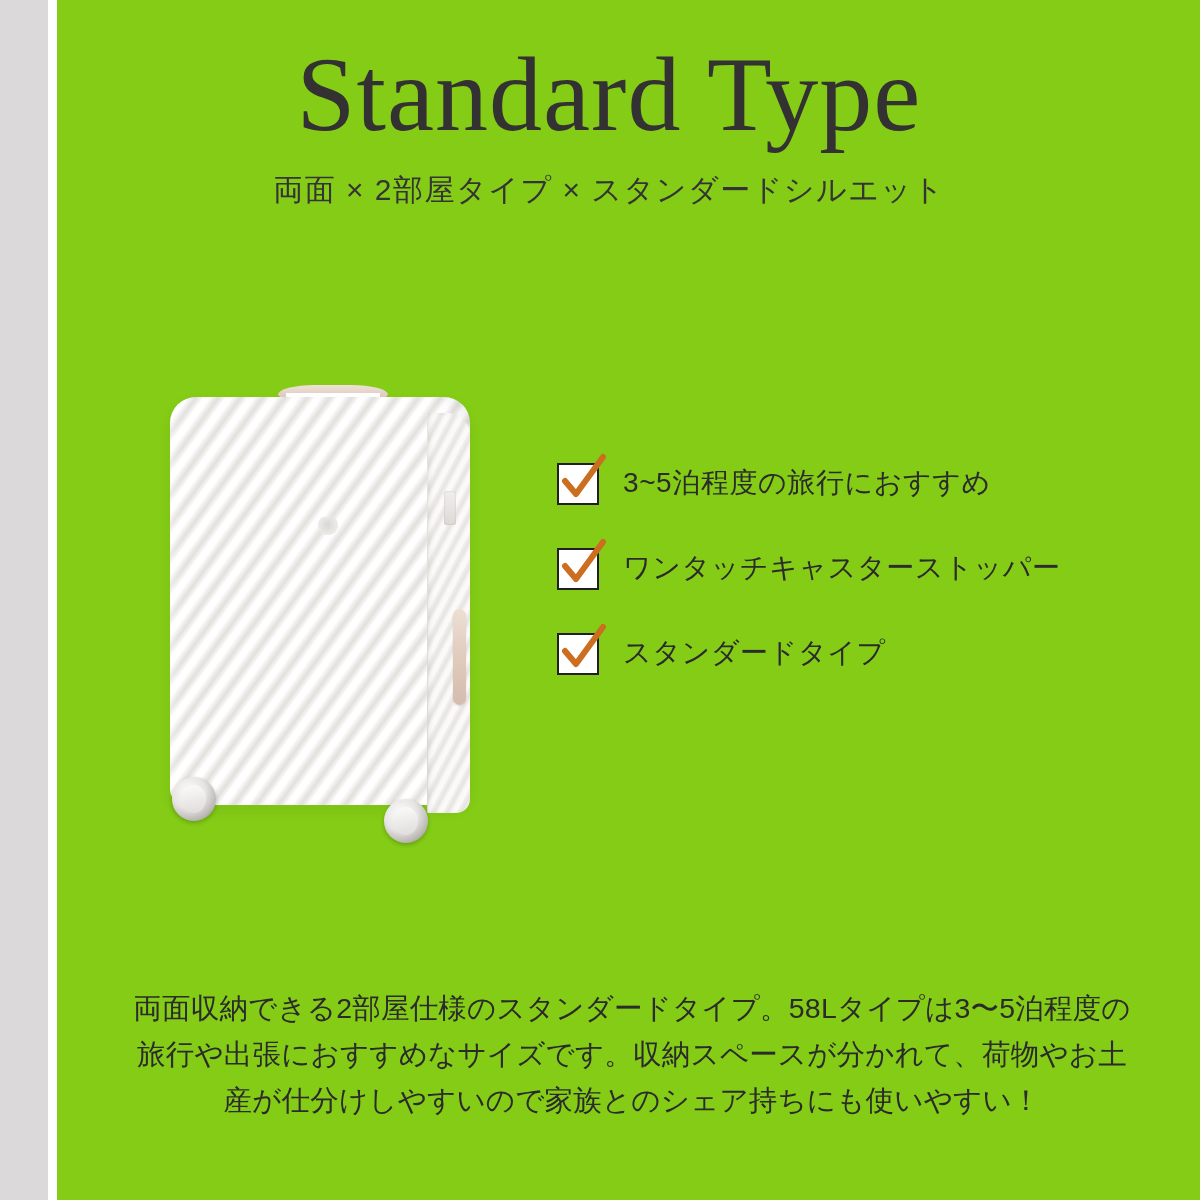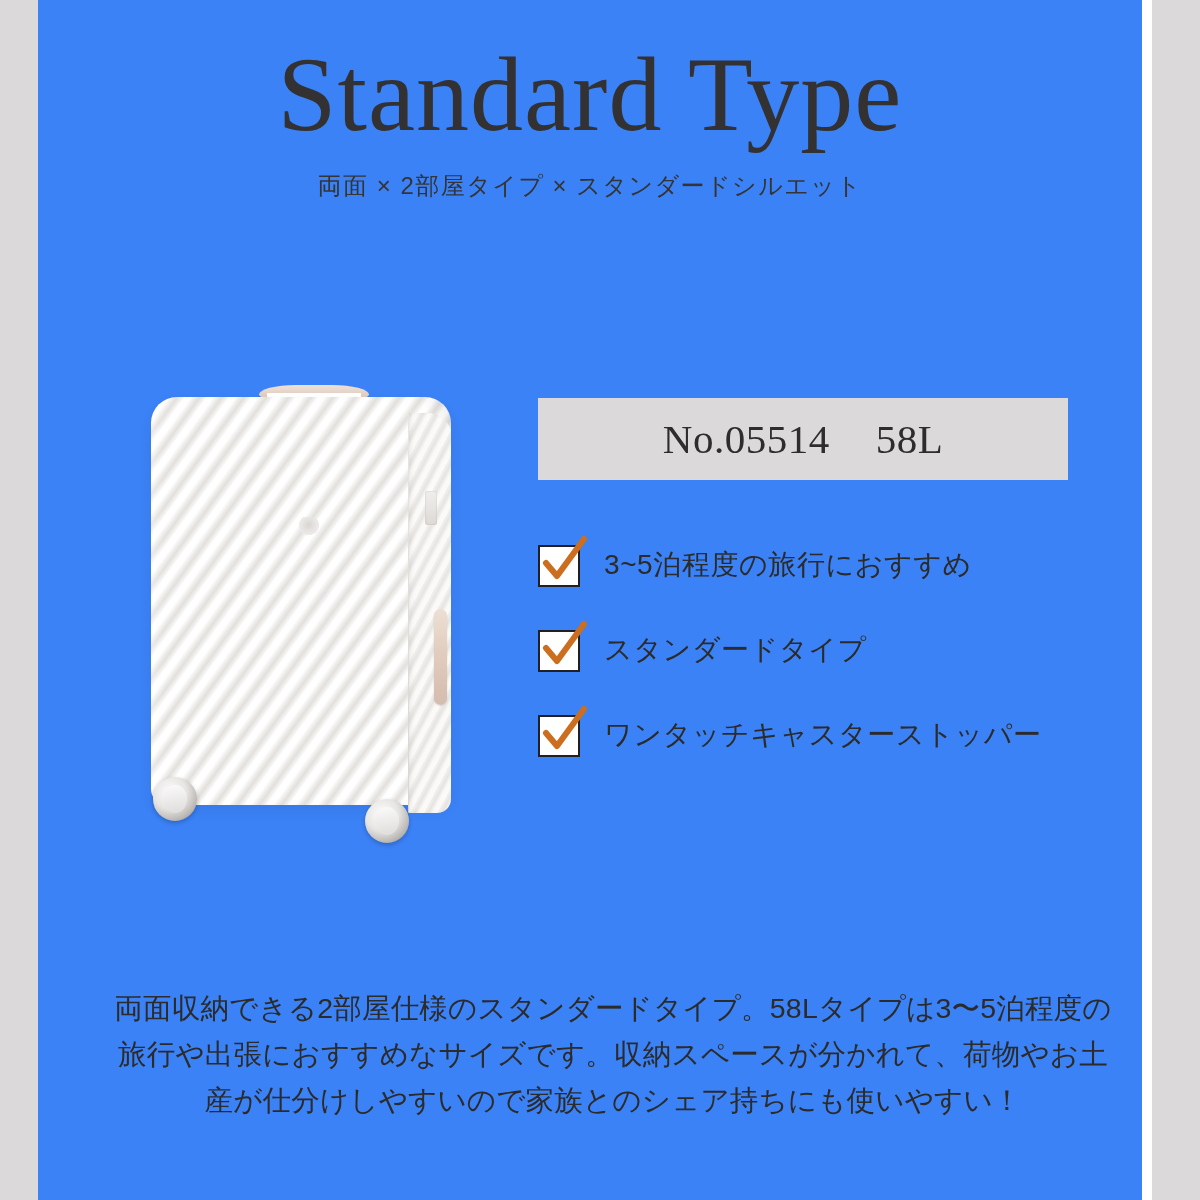--- a/index.html
+++ b/index.html
@@ -26,25 +26,26 @@
     top: 0;
     height: 1200px;
     width: 48px;
     background: #dbd9d9;
   }
   .side-band.left  { left: 0; }
   .side-band.right { right: 0; }
 
   .content {
     position: absolute;
-    left: 38px;
+    left: 57px;
     top: 0;
     width: 1104px;
     height: 1200px;
-    background: #3b82f6;
+    background: #84cc16;
+    padding-left: 40px;
   }
 
   
   .header {
     position: absolute;
     left: 0;
     top: 0;
     width: 1104px;
     text-align: center;
   }
@@ -55,21 +56,21 @@
     font-size: 106px;
     line-height: 1.08;
     font-weight: 400;
     letter-spacing: 1px;
     color: #333132;
     white-space: nowrap;
   }
   .sub-title {
     margin: 0;
     padding-top: 18px;
-    font-size: 24px;
+    font-size: 30px;
     line-height: 1.3;
     font-weight: 400;
     letter-spacing: 1.5px;
     color: #343434;
     white-space: nowrap;
   }
 
   
   .photo-area {
     position: absolute;
@@ -311,53 +312,49 @@
           </div>
           <div class="sc-logo"></div>
         </div>
         <div class="wheel fl"></div>
         <div class="wheel fr"></div>
       </div>
     </div>
 
     <div class="info-col">
 
-      <div class="model-box">
-        <span class="model-no">No.05514</span>
-        <span class="model-cap">58L</span>
-      </div>
 
       <ul class="feature-list">
 
         <li class="feature-item">
           <span class="checkbox">
             <svg class="tick" viewBox="0 0 56 56">
               <path d="M10 30 L21 43 L48 6" fill="none" stroke="#cc6e1f" stroke-width="6" stroke-linecap="round" stroke-linejoin="round"></path>
             </svg>
           </span>
           <span class="feature-text">3~5泊程度の旅行におすすめ</span>
         </li>
 
 
         <li class="feature-item">
           <span class="checkbox">
             <svg class="tick" viewBox="0 0 56 56">
               <path d="M10 30 L21 43 L48 6" fill="none" stroke="#cc6e1f" stroke-width="6" stroke-linecap="round" stroke-linejoin="round"></path>
             </svg>
           </span>
-          <span class="feature-text">スタンダードタイプ</span>
+          <span class="feature-text">ワンタッチキャスターストッパー</span>
         </li>
 
         <li class="feature-item">
           <span class="checkbox">
             <svg class="tick" viewBox="0 0 56 56">
               <path d="M10 30 L21 43 L48 6" fill="none" stroke="#cc6e1f" stroke-width="6" stroke-linecap="round" stroke-linejoin="round"></path>
             </svg>
           </span>
-          <span class="feature-text">ワンタッチキャスターストッパー</span>
+          <span class="feature-text">スタンダードタイプ</span>
         </li>
 
       </ul>
     </div>
 
     <p class="description">両面収納できる2部屋仕様のスタンダードタイプ。58Lタイプは3〜5泊程度の旅行や出張におすすめなサイズです。収納スペースが分かれて、荷物やお土産が仕分けしやすいので家族とのシェア持ちにも使いやすい！</p>
 
   </div>
 </div>
 

